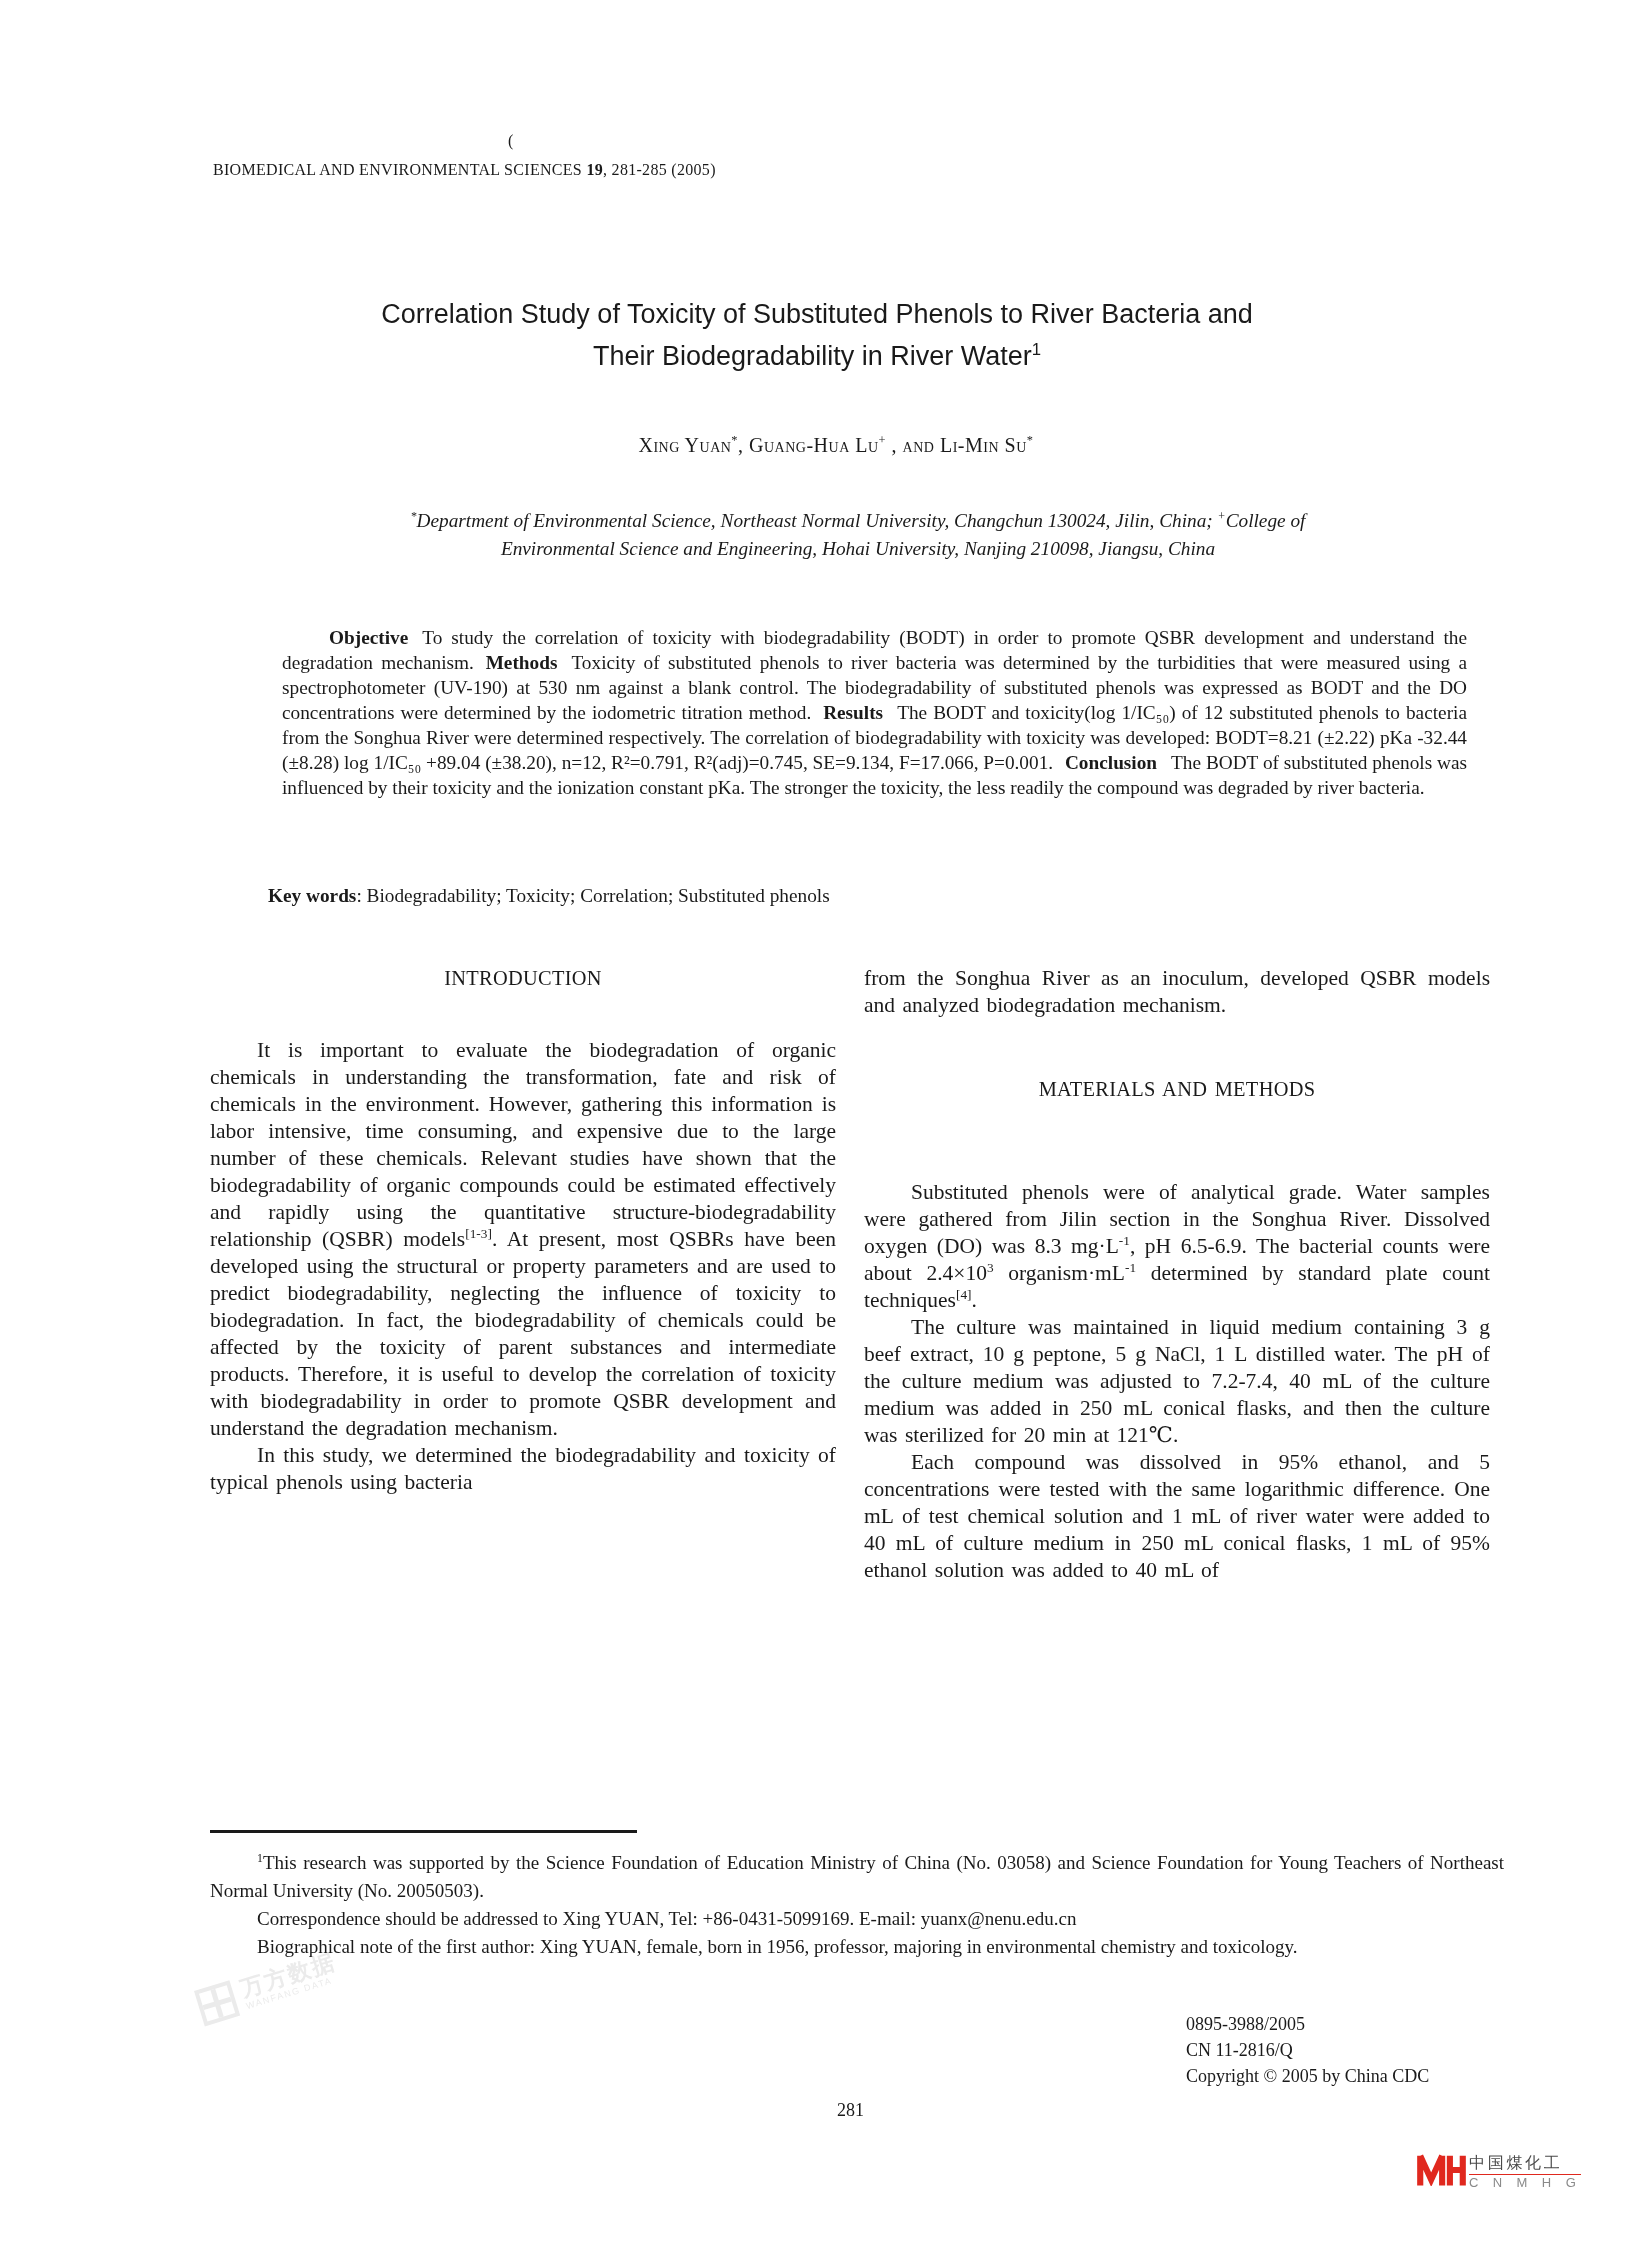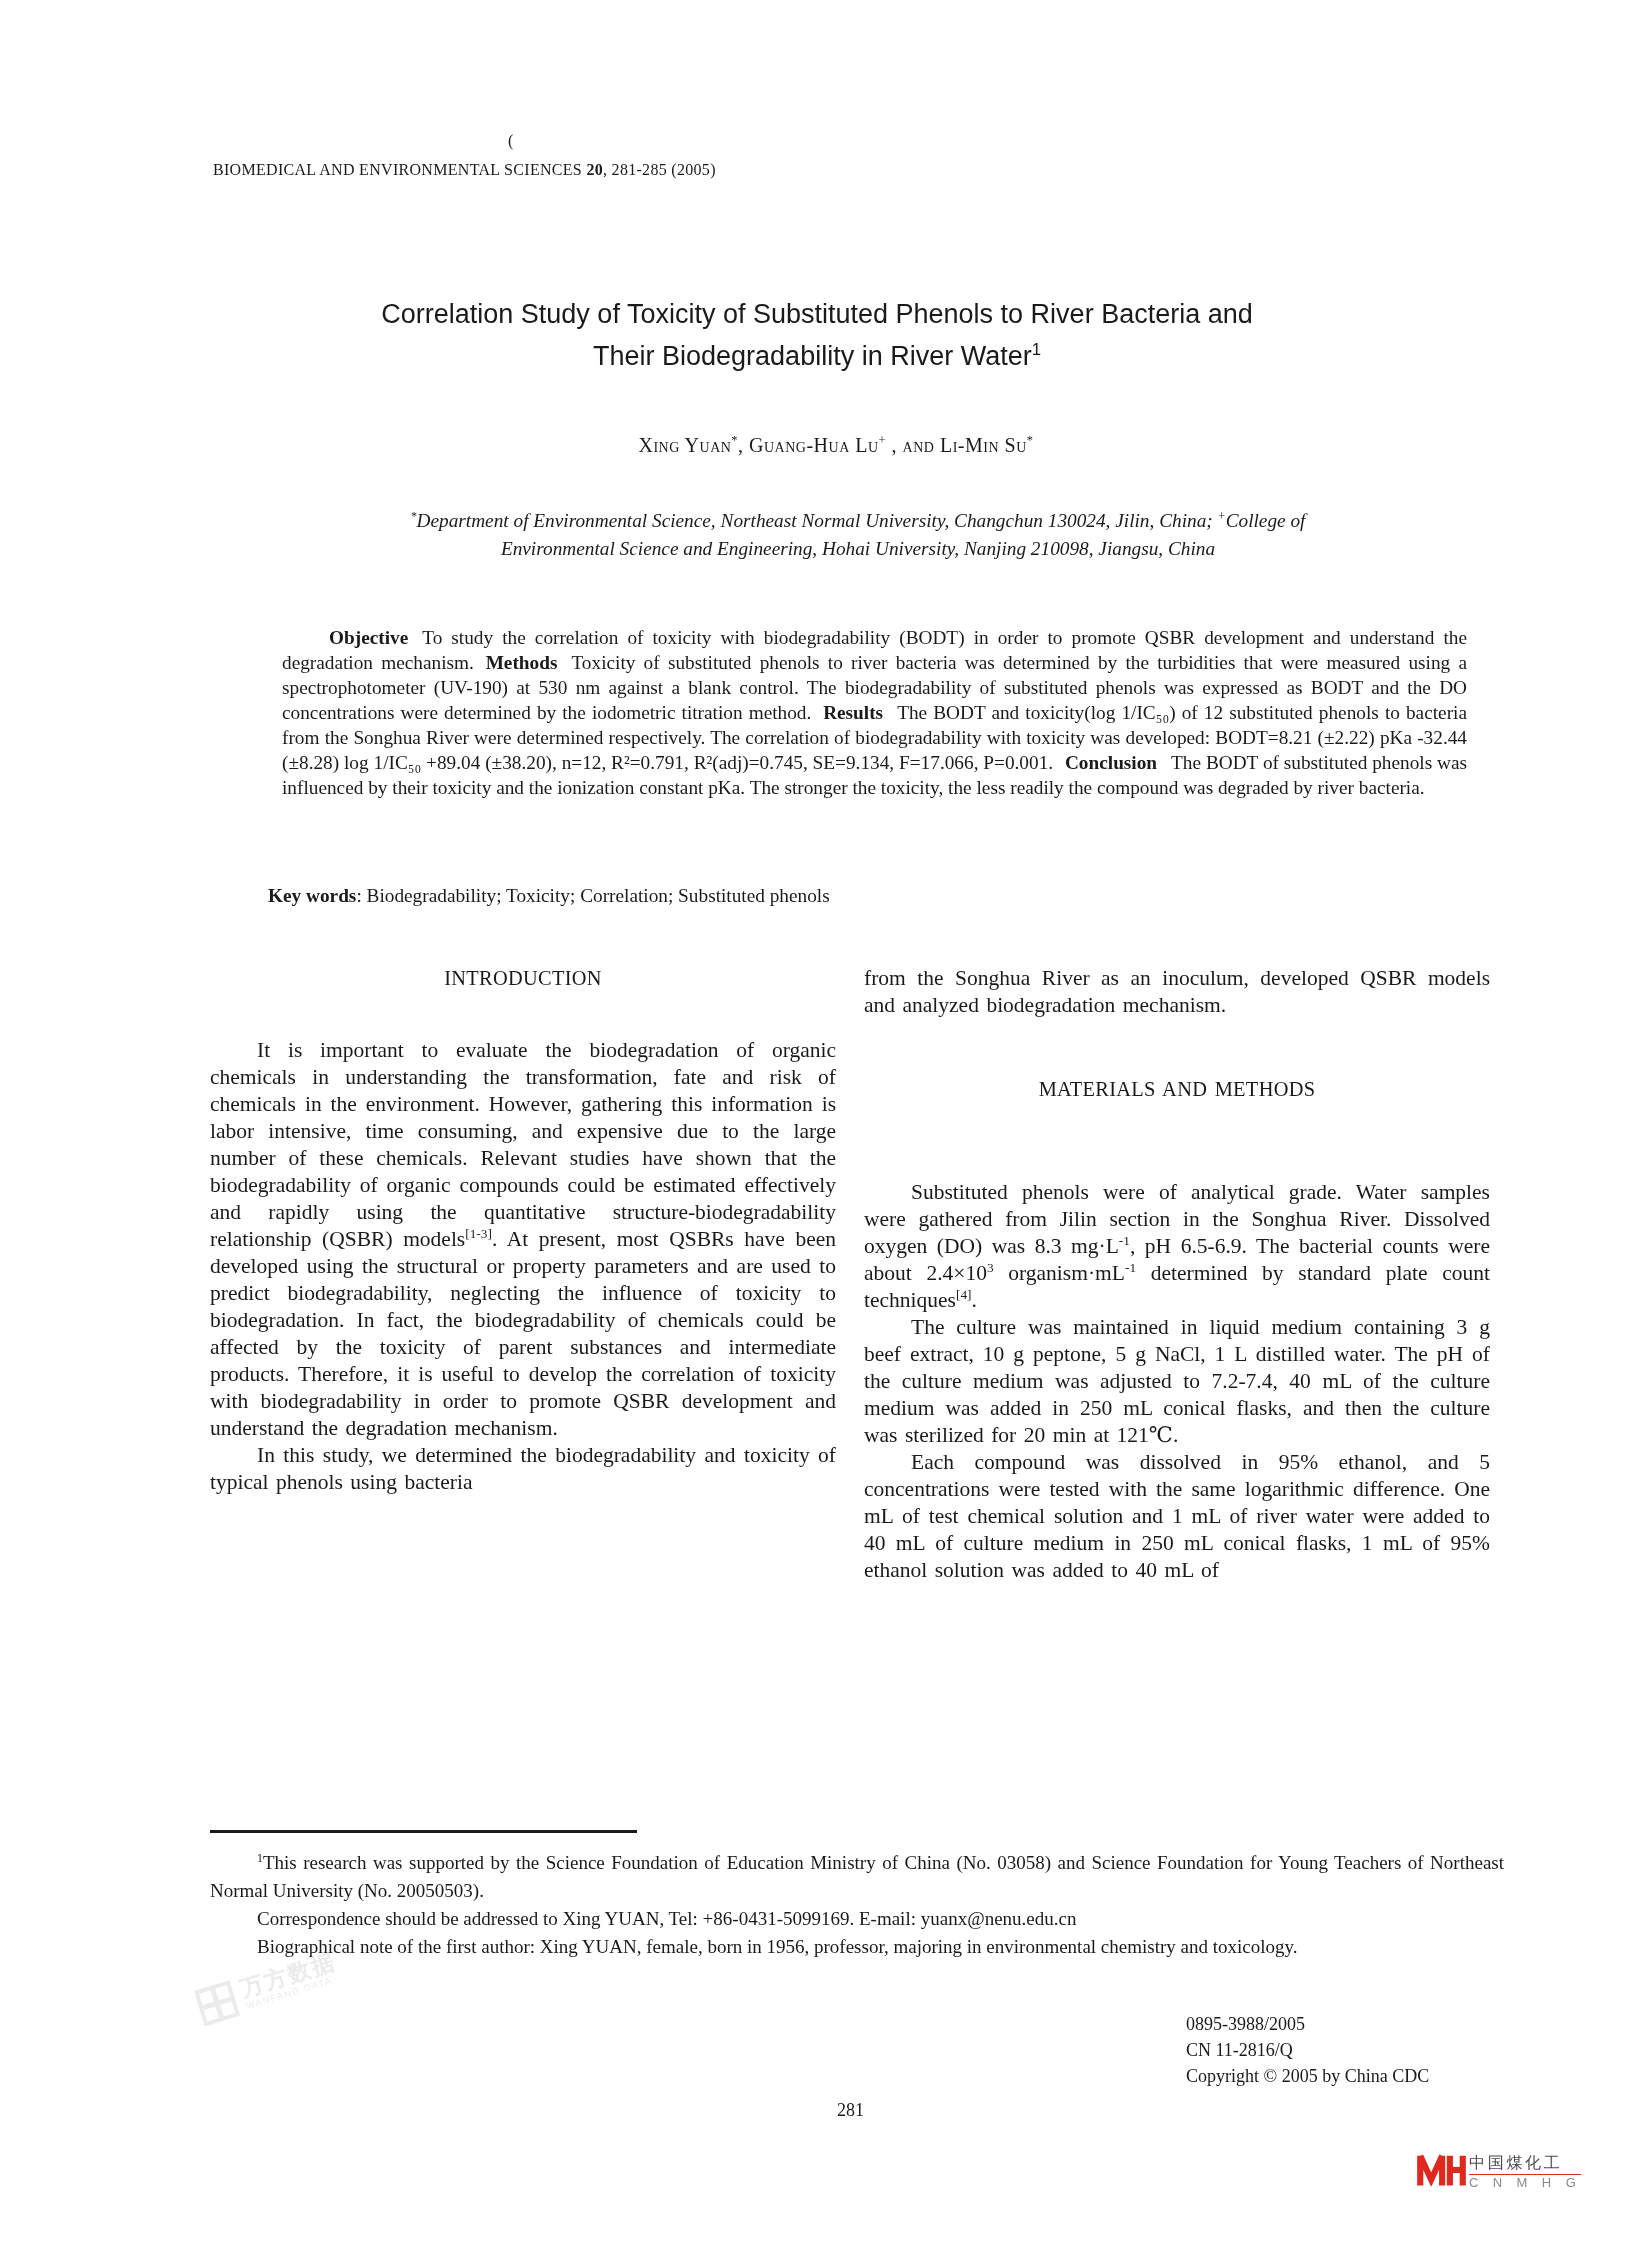--- a/index.html
+++ b/index.html
@@ -76,21 +76,21 @@
   .logo-cn { font-size:16px; color:#4a4a4a; letter-spacing:2.7px; line-height:1.1; padding-bottom:2.7px; border-bottom:1.6px solid #e0281e; white-space:nowrap; }
   .logo-en { font-size:13px; color:#8a8a8a; letter-spacing:5.4px; margin-top:1px; line-height:1.1; }
 </style>
 </head>
 <body>
 
 <div class="page">
 
   <div class="stray">(</div>
 
-  <div class="header-line"><span>BIOMEDICAL AND ENVIRONMENTAL SCIENCES </span><span class="b">20</span><span>, 281-285 (2005)</span></div>
+  <div class="header-line"><span>BIOMEDICAL AND ENVIRONMENTAL SCIENCES </span><span class="b">19</span><span>, 281-285 (2005)</span></div>
 
   <div class="title">
     <div>Correlation Study of Toxicity of Substituted Phenols to River Bacteria and</div>
     <div><span>Their Biodegradability in River Water</span><sup class="s">1</sup></div>
   </div>
 
   <div class="authors"><span>Xing Yuan</span><sup class="s">*</sup><span>, </span><span>Guang-Hua Lu</span><sup class="s">+</sup><span> , and </span><span>Li-Min Su</span><sup class="s">*</sup></div>
 
   <div class="affil">
     <div><sup class="s">*</sup><span>Department of Environmental Science, Northeast Normal University, Changchun 130024, Jilin, China; </span><sup class="s">+</sup><span>College of</span></div>

